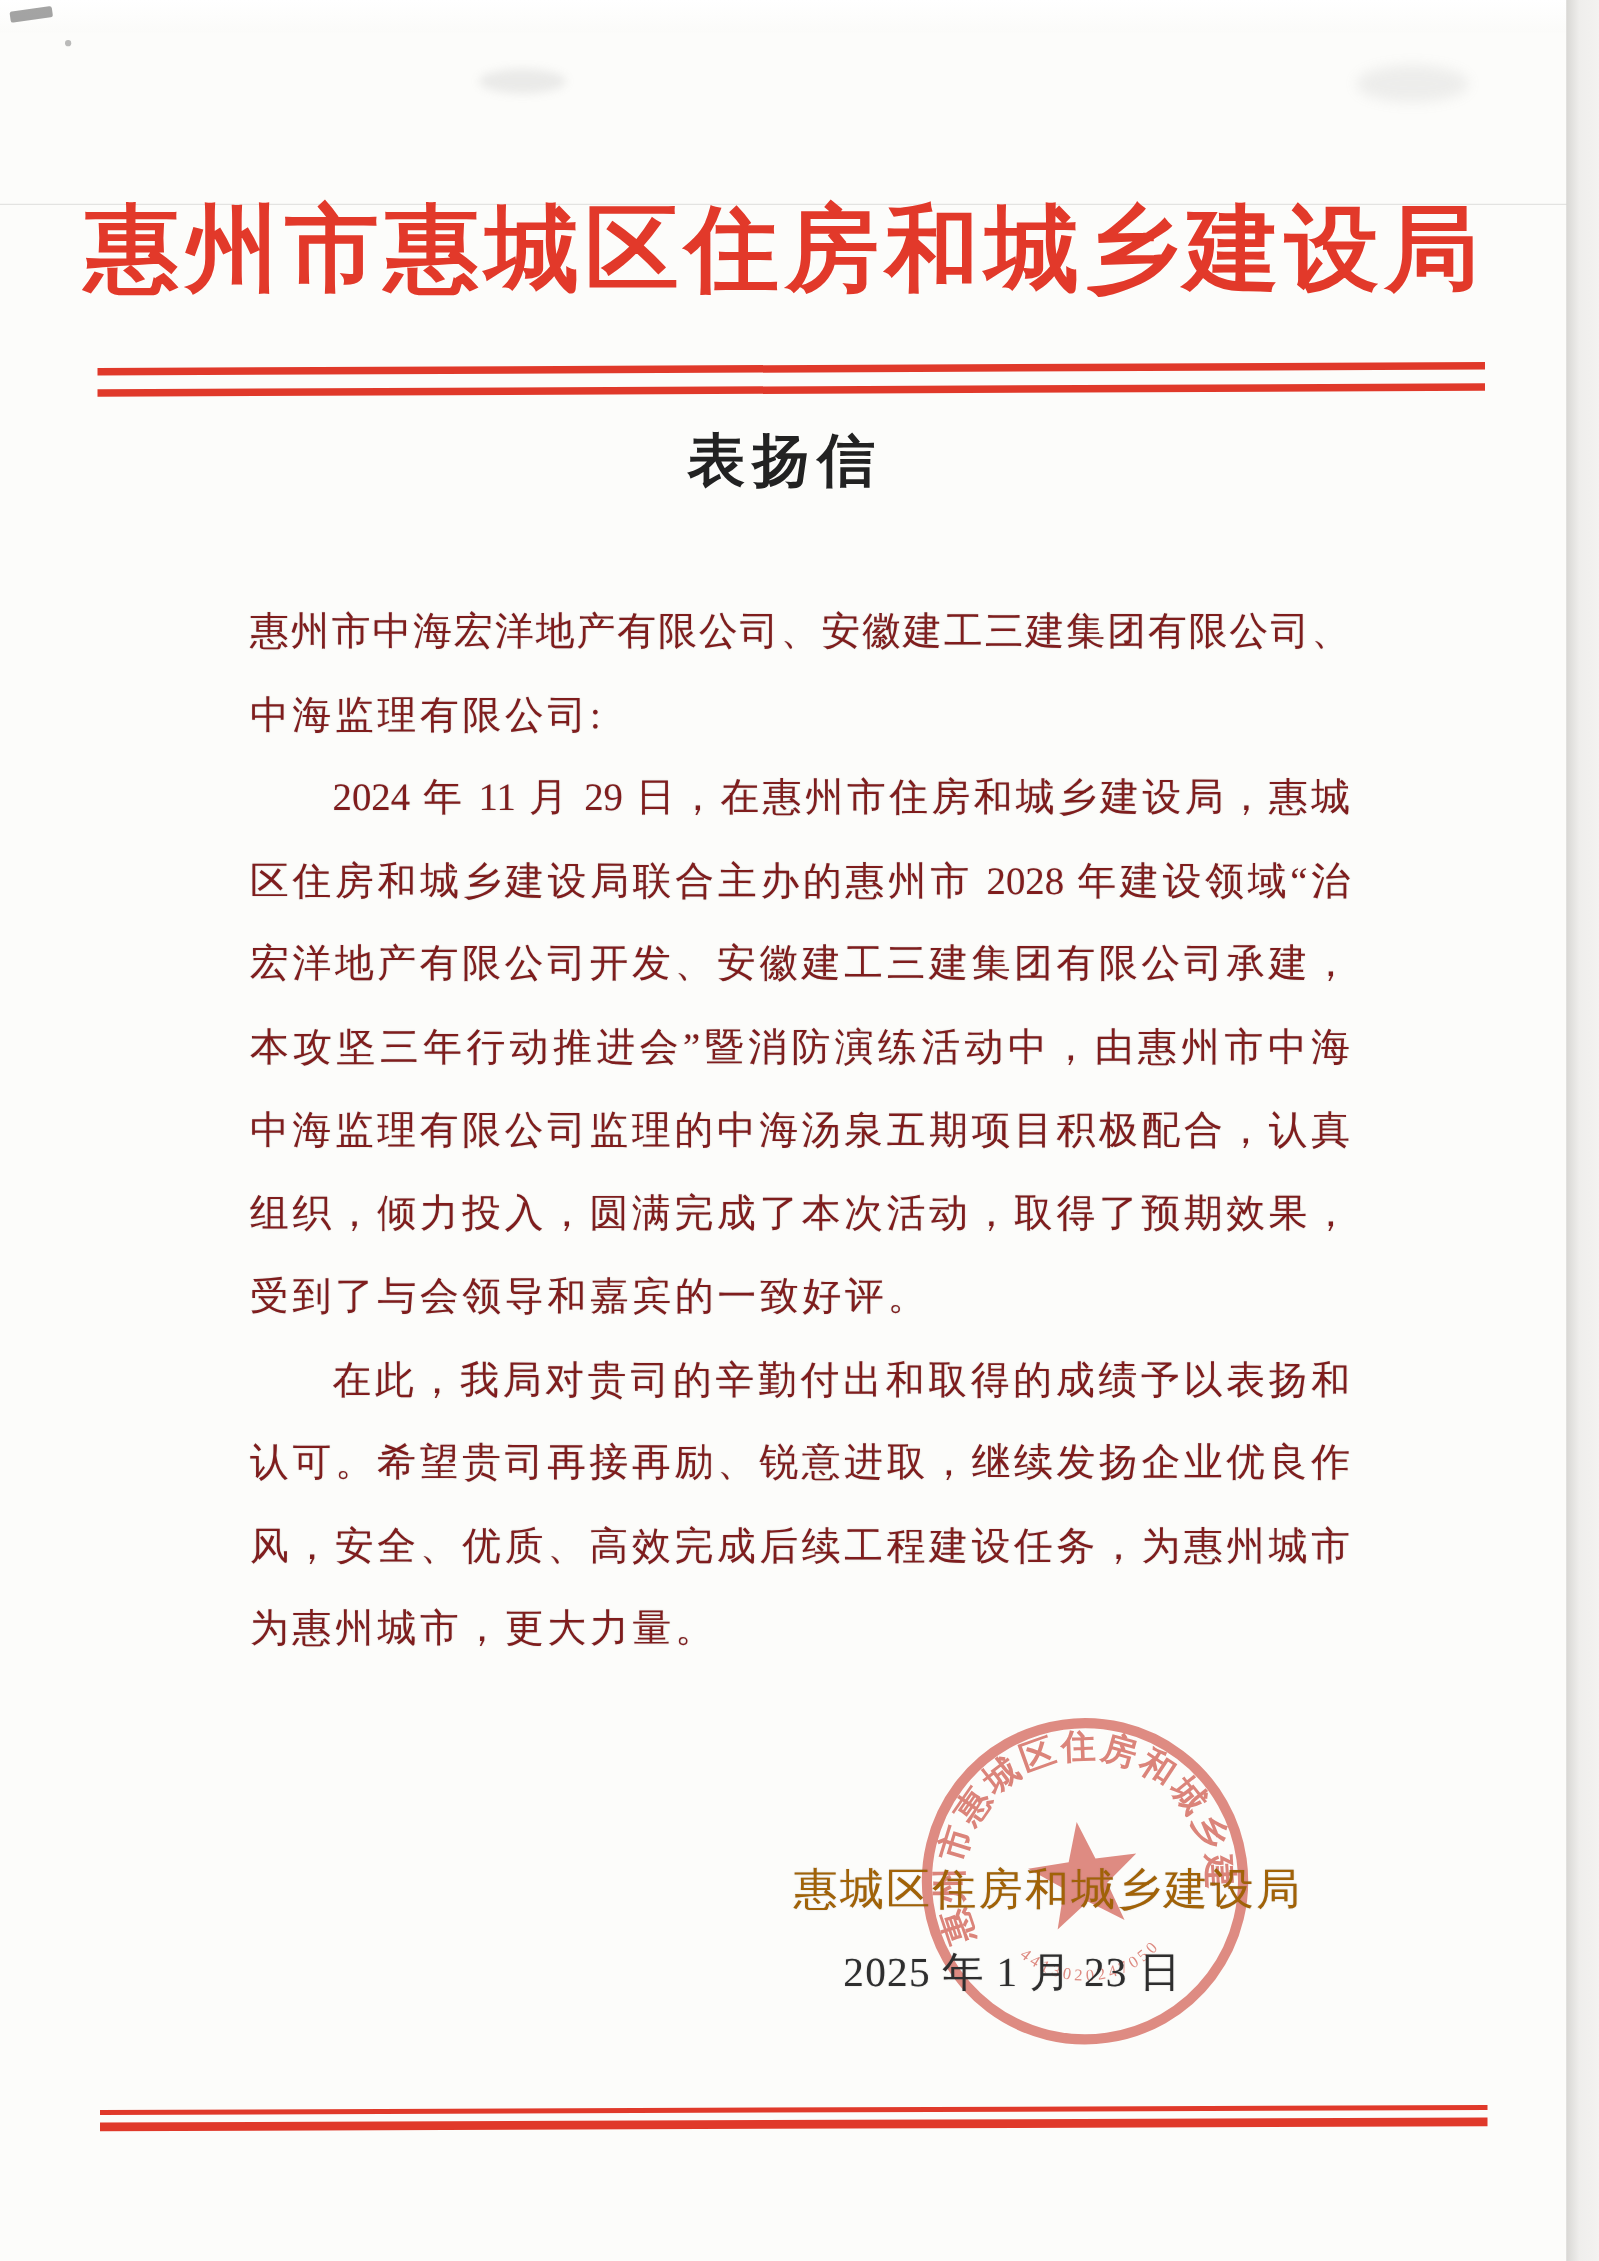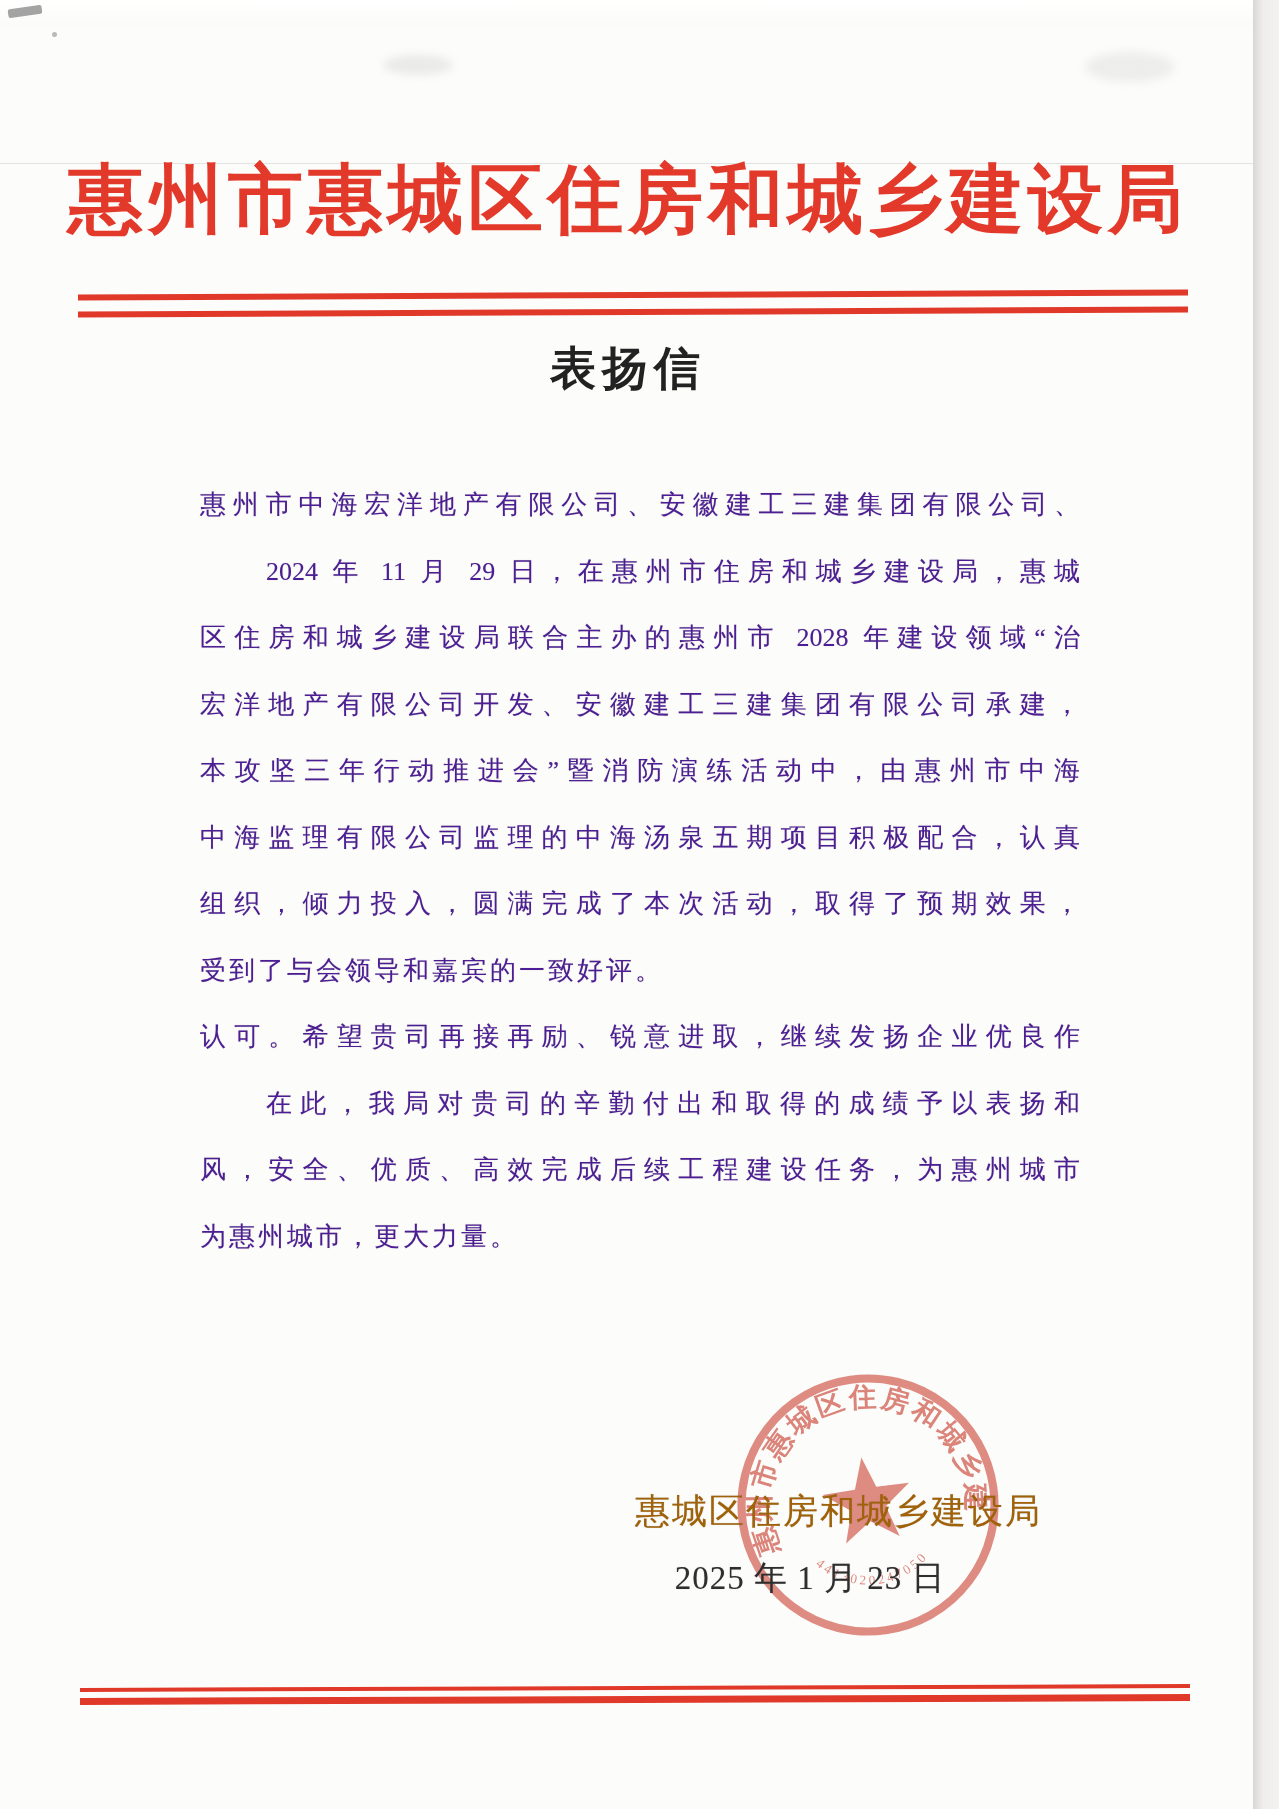--- a/index.html
+++ b/index.html
@@ -46,21 +46,21 @@
   .rule-bottom-2{left:80px;top:1696px;width:1110px;height:7px;transform:rotate(-0.2deg);}
 
   .letter-title{
     position:absolute;left:0;top:338px;width:1256px;
     text-align:center;font-size:46px;font-weight:700;
     color:#222;letter-spacing:6px;
   }
 
   .body-col{
     position:absolute;left:200px;top:472px;width:880px;
-    font-size:26px;color:#4c1d95;
+    font-size:31px;color:#7f1d1d;
     text-shadow:0 0 1px rgba(70,70,70,0.35);
   }
   .bline{
     line-height:66.5px;height:66.5px;margin:0;
     text-align:justify;text-align-last:justify;
     white-space:nowrap;
   }
   .bline.plain{text-align:left;text-align-last:left;letter-spacing:3px;}
   .bline.indent{text-indent:66px;}
 
@@ -95,29 +95,30 @@
 
 <div class="org-header">惠州市惠城区住房和城乡建设局</div>
 
 <div class="rule rule-top-1"></div>
 <div class="rule rule-top-2"></div>
 
 <div class="letter-title">表扬信</div>
 
 <div class="body-col">
   <p class="bline">惠州市中海宏洋地产有限公司、安徽建工三建集团有限公司、</p>
+  <p class="bline plain">中海监理有限公司:</p>
   <p class="bline indent">2024 年 11 月 29 日，在惠州市住房和城乡建设局，惠城</p>
   <p class="bline">区住房和城乡建设局联合主办的惠州市 2028 年建设领域“治</p>
   <p class="bline">宏洋地产有限公司开发、安徽建工三建集团有限公司承建，</p>
   <p class="bline">本攻坚三年行动推进会”暨消防演练活动中，由惠州市中海</p>
   <p class="bline">中海监理有限公司监理的中海汤泉五期项目积极配合，认真</p>
   <p class="bline">组织，倾力投入，圆满完成了本次活动，取得了预期效果，</p>
   <p class="bline plain">受到了与会领导和嘉宾的一致好评。</p>
+  <p class="bline indent">在此，我局对贵司的辛勤付出和取得的成绩予以表扬和</p>
   <p class="bline">认可。希望贵司再接再励、锐意进取，继续发扬企业优良作</p>
-  <p class="bline indent">在此，我局对贵司的辛勤付出和取得的成绩予以表扬和</p>
   <p class="bline">风，安全、优质、高效完成后续工程建设任务，为惠州城市</p>
   <p class="bline plain">为惠州城市，更大力量。</p>
 </div>
 
 <svg class="seal" viewBox="0 0 300 300">
   <g transform="rotate(-8 150 150)" fill="none">
     <circle cx="150" cy="150" r="124" stroke="#cf564a" stroke-width="8" opacity="0.8"></circle>
     <polygon points="150,103 160.6,133.4 192.8,134.1 167.1,153.6 176.5,184.4 150,166 123.5,184.4 132.9,153.6 107.2,134.1 139.4,133.4" fill="#cf564a" opacity="0.8"></polygon>
     <path id="sealArc" d="M 58.8,183.2 A 97,97 0 1 1 241.2,183.2" fill="none"></path>
     <path id="sealArcBottom" d="M 86,194.7 A 78,78 0 0 0 213.9,194.7" fill="none"></path>

